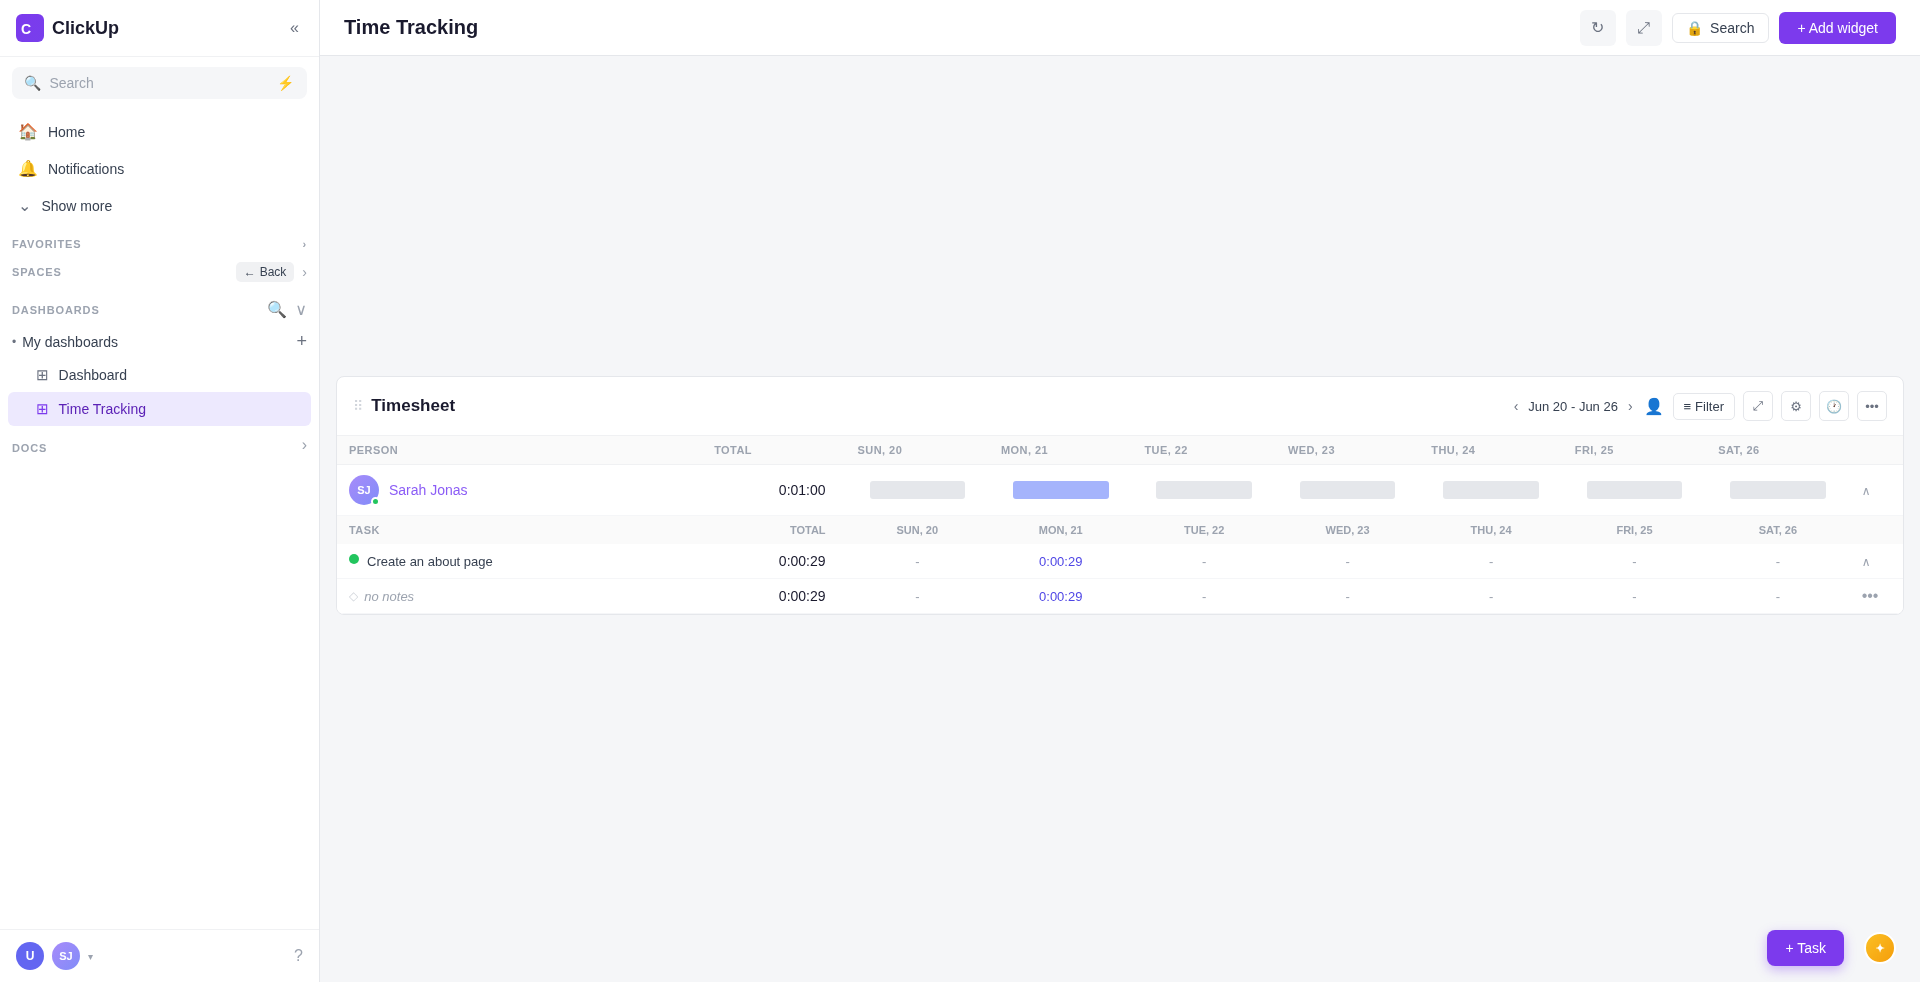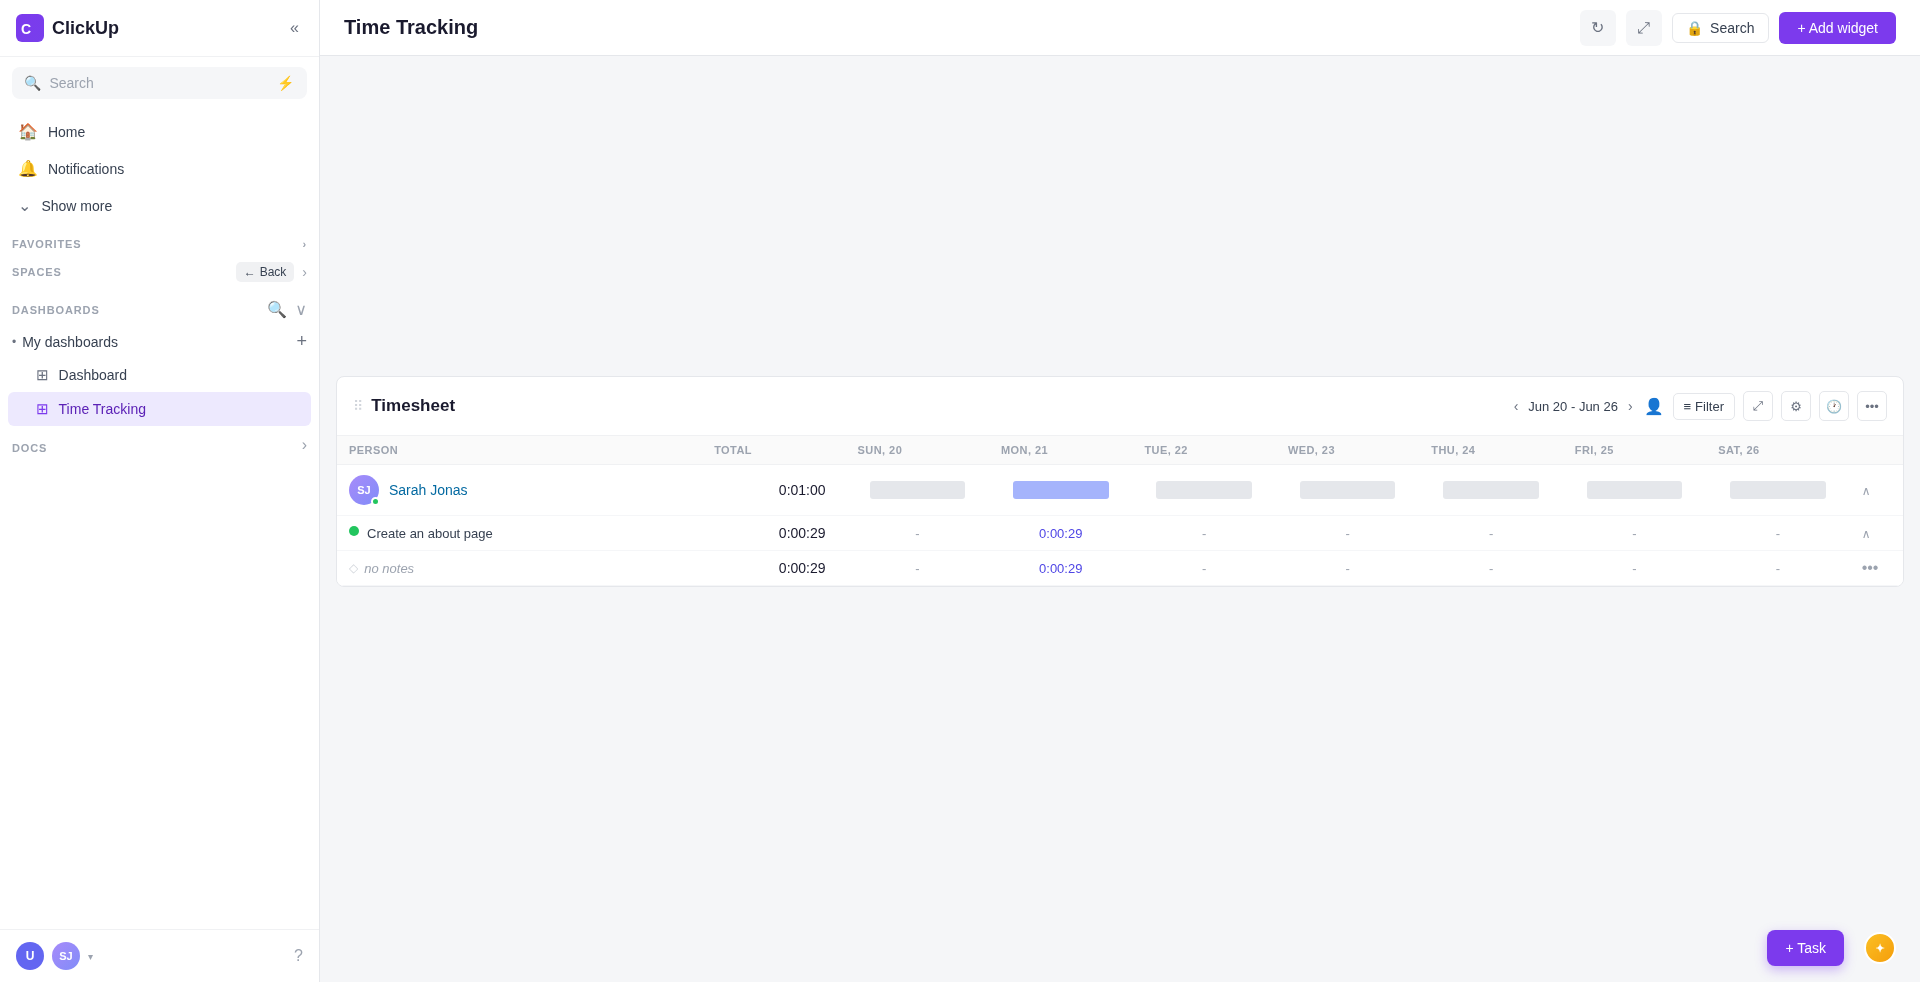--- a/index.html
+++ b/index.html
@@ -300,21 +300,21 @@
       color: #fff; display: flex; align-items: center; justify-content: center;
       font-size: 11px; font-weight: 600;
       position: relative;
     }
     .avatar-online-dot {
       width: 9px; height: 9px; border-radius: 50%;
       background: #22c55e;
       border: 2px solid #fff;
       position: absolute; bottom: -1px; right: -1px;
     }
-    .person-name { font-size: 14px; color: #0369a1; font-weight: 500; }
+    .person-name { font-size: 14px; color: #8b5cf6; font-weight: 500; }
     .total-cell { text-align: right; font-size: 14px; color: #1a1a2e; font-weight: 500; padding-right: 20px !important; }
     .day-cell { text-align: center; font-size: 13px; color: #6b7280; }
     .day-bar-cell { text-align: center; padding: 10px 8px; }
     .day-bar { height: 18px; background: #e5e7eb; border-radius: 3px; width: 80%; margin: 0 auto; }
     .day-bar-blue { background: #a5b4fc; }
     .dash { color: #9ca3af; }
     .collapse-row-btn { cursor: pointer; color: #9ca3af; font-size: 12px; }
     .task-cell { display: flex; align-items: flex-start; gap: 8px; }
     .task-dot { width: 10px; height: 10px; border-radius: 50%; background: #22c55e; flex-shrink: 0; }
     .task-name { font-size: 13px; color: #374151; }
@@ -556,20 +556,32 @@
               <div class="day-bar"></div>
             </td>
             <td class="day-bar-cell">
               <div class="day-bar"></div>
             </td>
             <td>
               <span class="collapse-row-btn">∧</span>
             </td>
           </tr>
 
+          <tr style="background:#fafafa;">
+            <th style="padding:8px 12px;font-size:11px;font-weight:600;color:#9ca3af;text-align:left;letter-spacing:0.04em;">TASK</th>
+            <th style="padding:8px 12px;font-size:11px;font-weight:600;color:#9ca3af;text-align:right;padding-right:20px;">TOTAL</th>
+            <th style="padding:8px 12px;font-size:11px;font-weight:600;color:#9ca3af;text-align:center;">SUN, 20</th>
+            <th style="padding:8px 12px;font-size:11px;font-weight:600;color:#9ca3af;text-align:center;">MON, 21</th>
+            <th style="padding:8px 12px;font-size:11px;font-weight:600;color:#9ca3af;text-align:center;">TUE, 22</th>
+            <th style="padding:8px 12px;font-size:11px;font-weight:600;color:#9ca3af;text-align:center;">WED, 23</th>
+            <th style="padding:8px 12px;font-size:11px;font-weight:600;color:#9ca3af;text-align:center;">THU, 24</th>
+            <th style="padding:8px 12px;font-size:11px;font-weight:600;color:#9ca3af;text-align:center;">FRI, 25</th>
+            <th style="padding:8px 12px;font-size:11px;font-weight:600;color:#9ca3af;text-align:center;">SAT, 26</th>
+            <th></th>
+          </tr>
 
           <tr class="task-row">
             <td>
               <div class="task-cell">
                 <div class="task-dot"></div>
                 <span class="task-name">Create an about page</span>
               </div>
             </td>
             <td class="total-cell">0:00:29</td>
             <td class="day-cell"><span class="dash">-</span></td>

